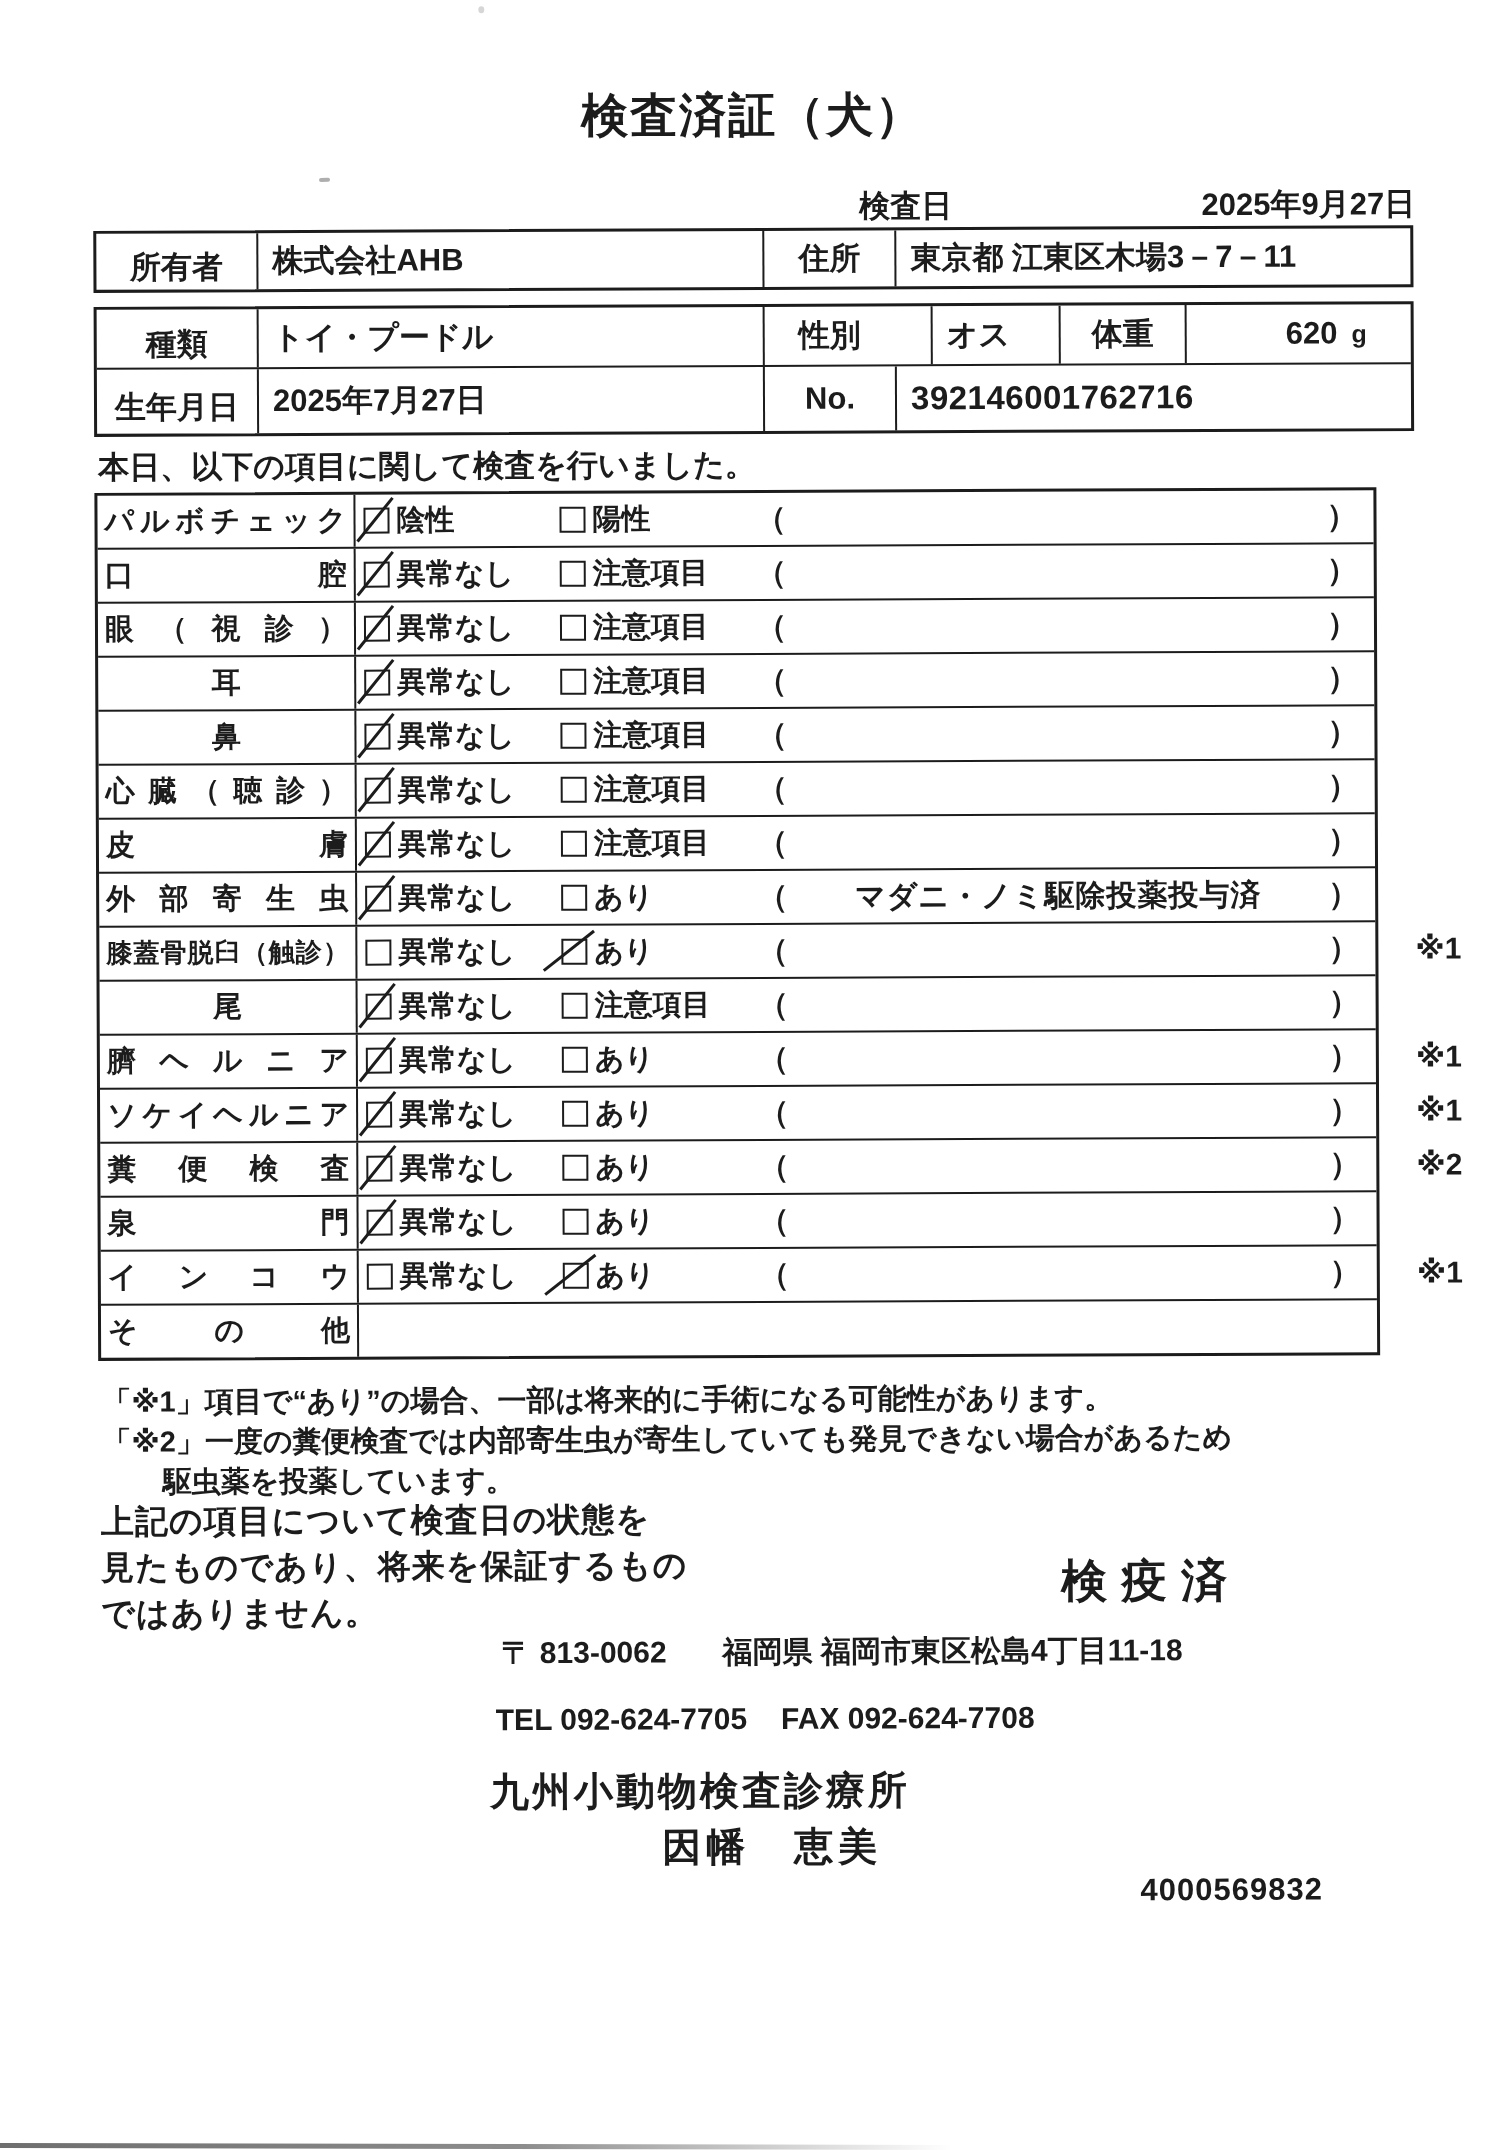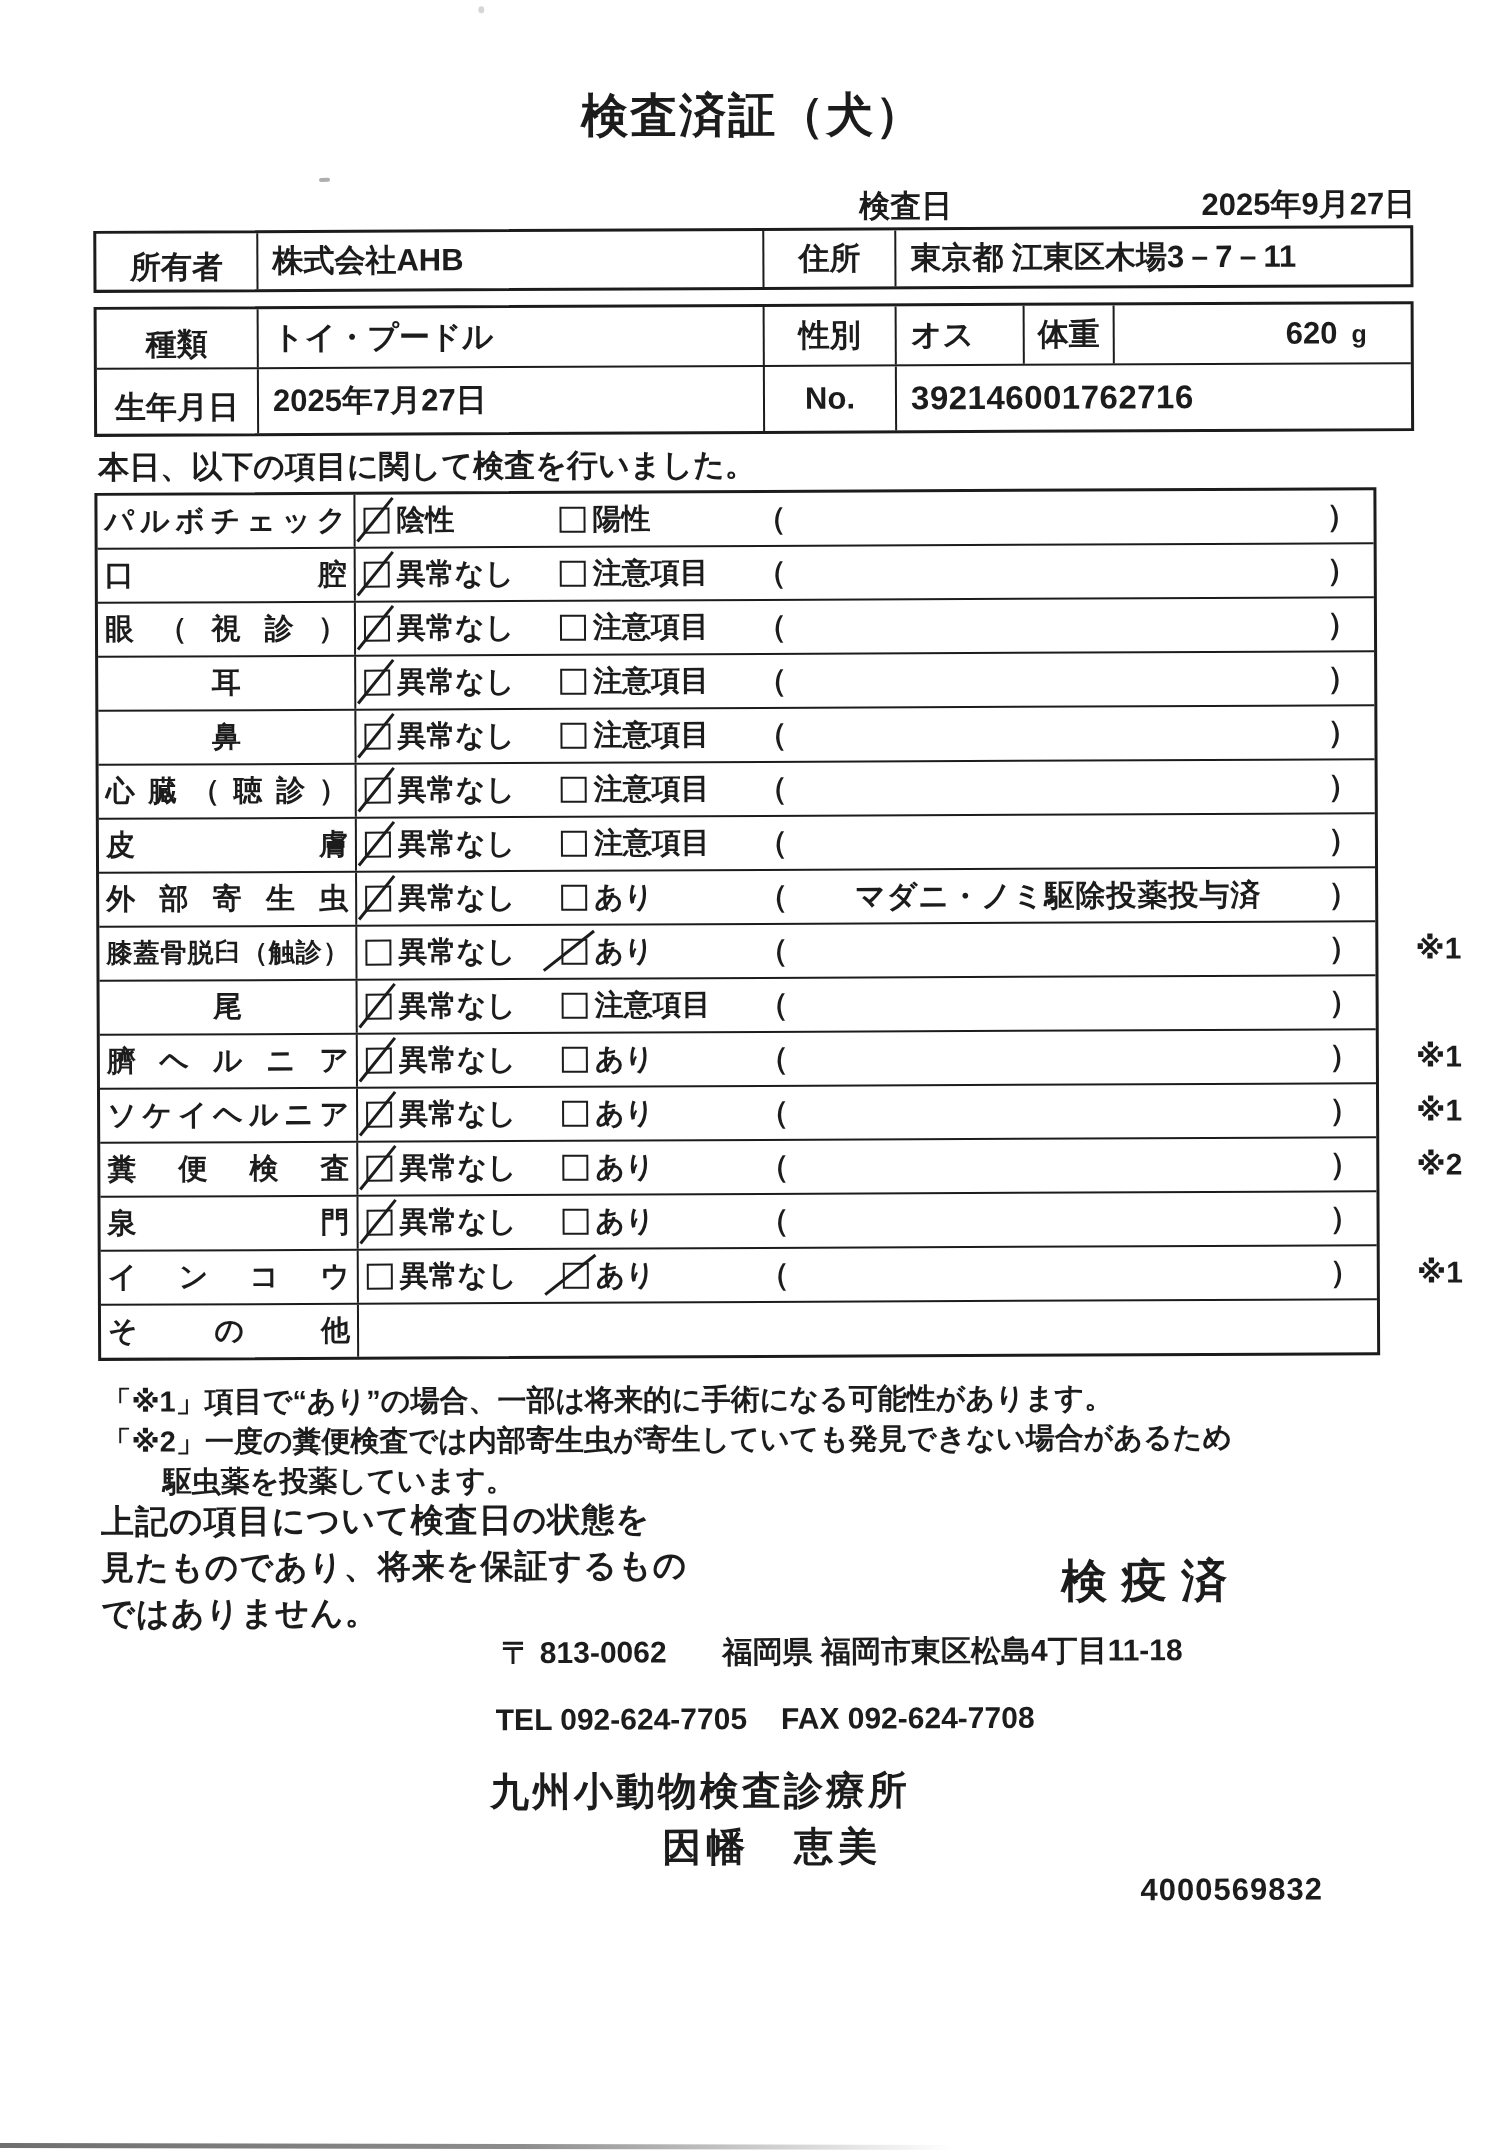--- a/index.html
+++ b/index.html
@@ -21,22 +21,22 @@
   .t1{height:62px;}
   .t2 .hrow:first-child{height:58px;}
   .t2 .hrow:last-child{height:64px;border-top:2.5px solid #1c1c1c;}
   .hc{border-left:2.5px solid #1c1c1c;display:flex;align-items:center;justify-content:center;
       box-sizing:border-box;font-size:31px;font-weight:600;white-space:nowrap;overflow:hidden;}
   .hc:first-child{border-left:none;margin-top:11px;}
   .hc.val{justify-content:flex-start;padding-left:14px;}
   .w-label{width:160px;flex:none;}
   .w-big{width:506px;flex:none;}
   .w-mid{width:132px;flex:none;}
-  .w-sex{width:128px;flex:none;}
-  .w-wt{width:90px;flex:none;}
+  .w-sex{width:128px;flex:none;margin-left:36px;}
+  .w-wt{width:126px;flex:none;}
   .grow{flex:1;}
   .weight-val{justify-content:flex-end;padding-right:44px;gap:14px;}
   .unit{font-size:25px;font-weight:600;}
   .no-val{font-size:33px;letter-spacing:0.5px;}
 
   
   .intro{position:absolute;top:444px;left:100px;font-size:31px;font-weight:600;}
 
   
   .ctable{position:absolute;top:490px;left:96px;width:1282px;border:3px solid #1c1c1c;

